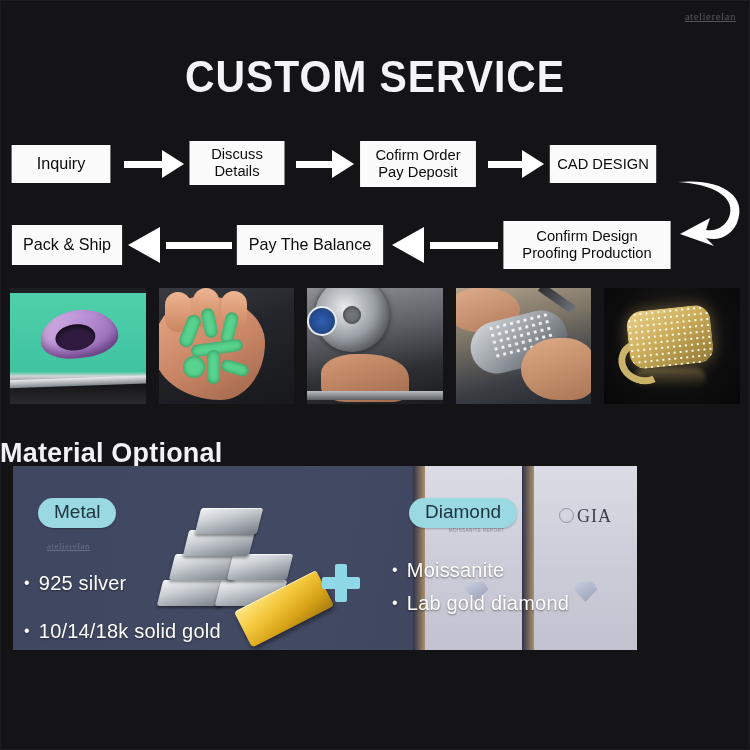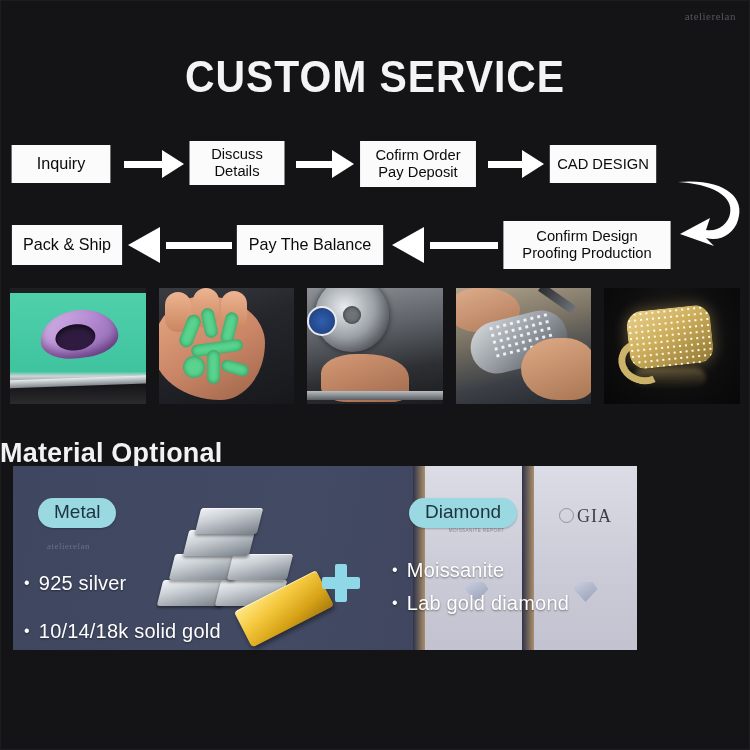--- a/index.html
+++ b/index.html
@@ -9,21 +9,21 @@
     font-family:"Liberation Sans", sans-serif;
     position:relative;
   }
   #page{position:relative;width:750px;height:750px;background:#141417;overflow:hidden;}
 
   
   .watermark{
     position:absolute;
     font-family:"Liberation Serif", serif;
     color:#6a6a70;letter-spacing:.5px;
-    pointer-events:none;user-select:none;
+    pointer-events:none;user-select:none;text-decoration:underline;
   }
   .wm-top{right:14px;top:10px;font-size:11px;opacity:.75;}
   .wm-metal{left:47px;top:541px;font-size:9px;opacity:.45;color:#9aa0b4;}
 
   
   .title{
     position:absolute;left:0;right:0;top:52px;
     text-align:center;color:#f4f4f6;
     font-family:"Liberation Sans", sans-serif;
     font-weight:bold;font-size:44px;letter-spacing:1px;

